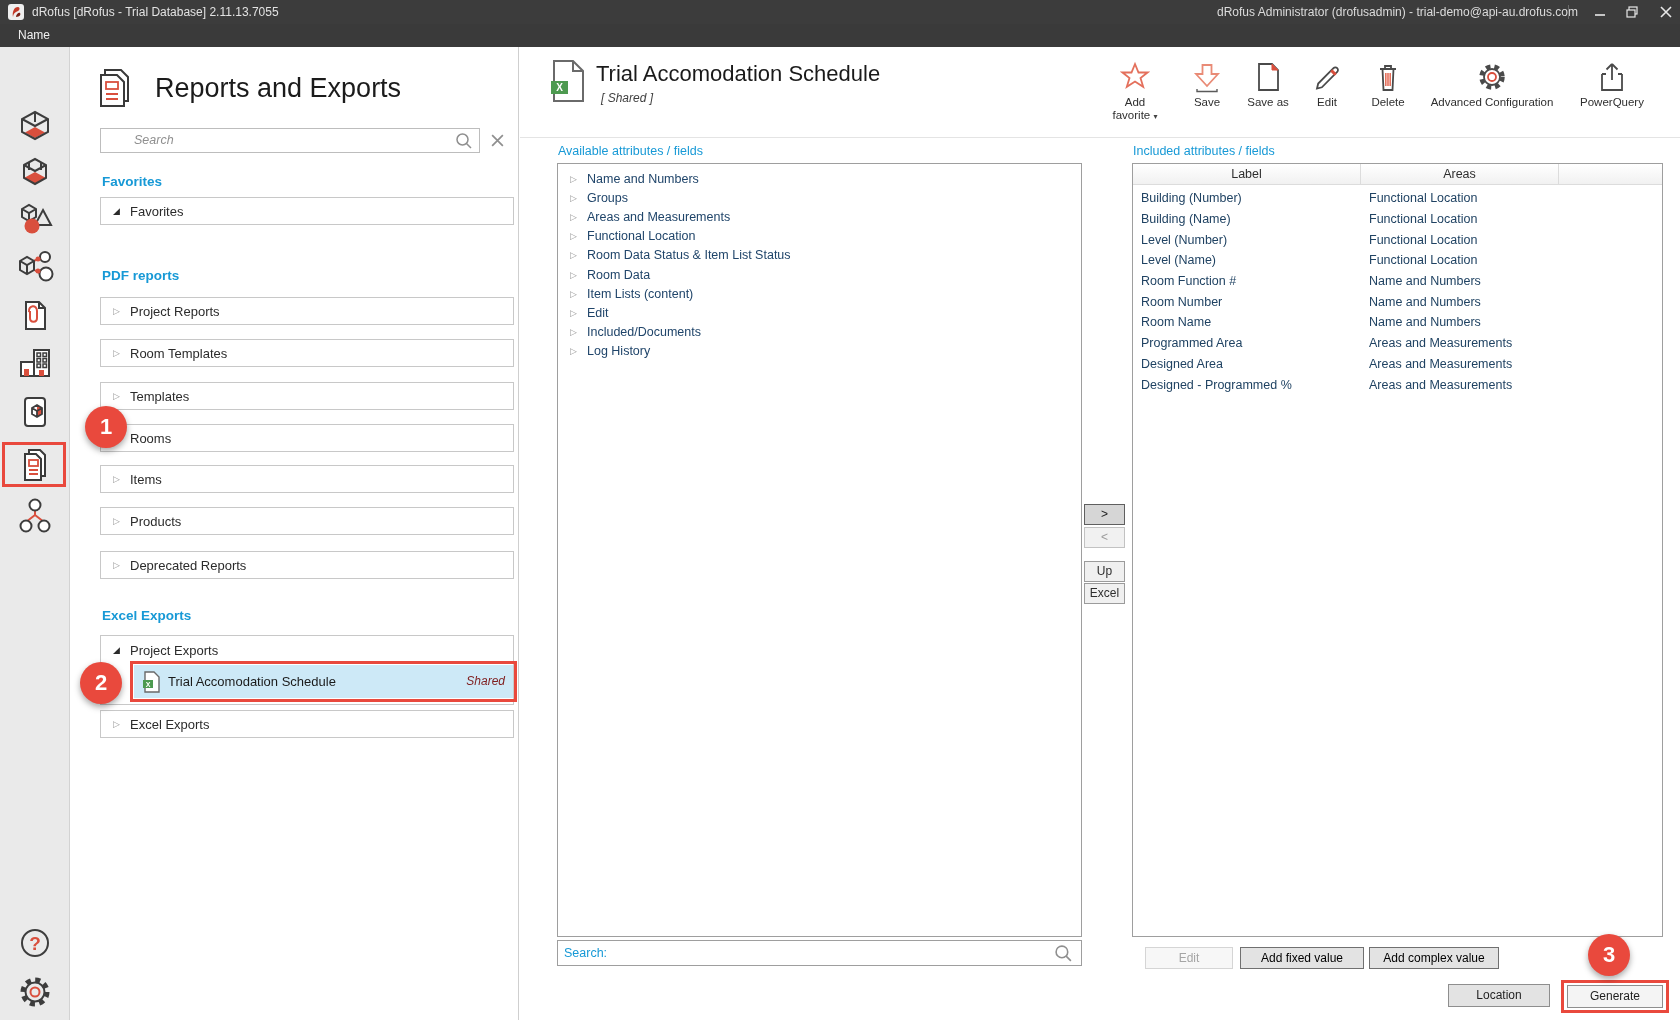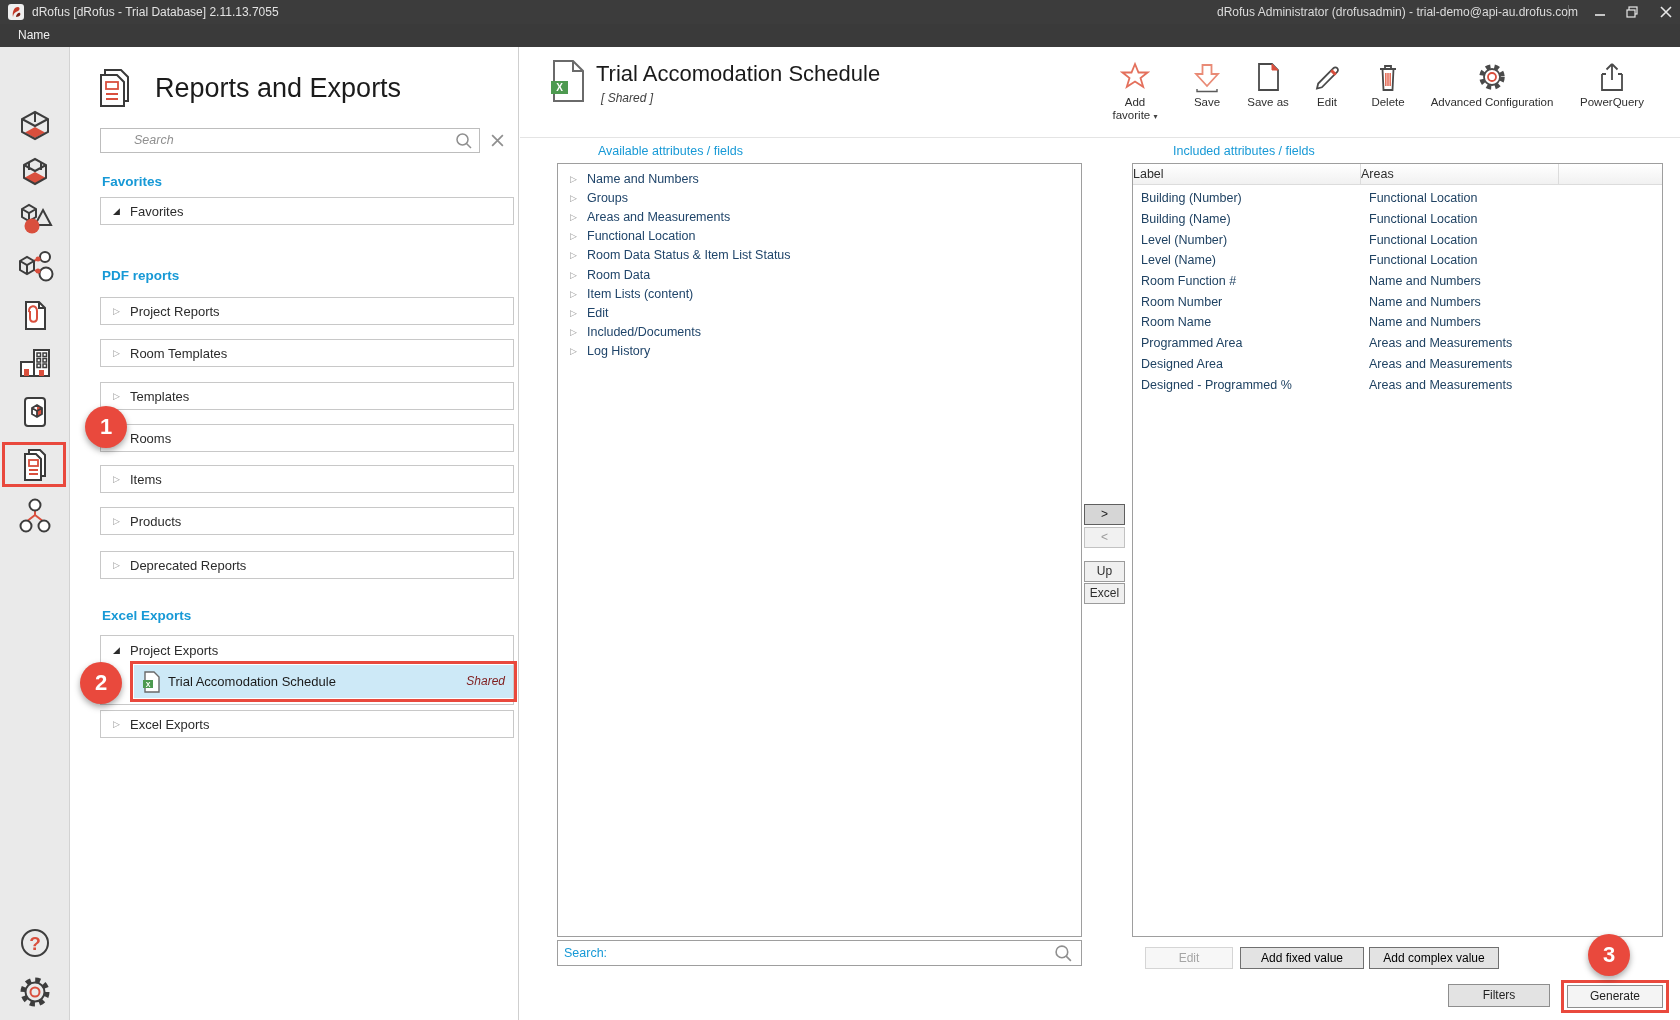--- a/index.html
+++ b/index.html
@@ -49,39 +49,39 @@
 
   
   .detail-title { position:absolute; left:596px; top:61px; font-size:22px; color:#1a1a1a; }
   .detail-sub { position:absolute; left:601px; top:91px; font-size:12px; font-style:italic; color:#3f3f3f; }
   .hdr-sep { position:absolute; left:520px; top:137px; width:1160px; height:1px; background:#e4e4e4; }
   .tool { position:absolute; top:61px; text-align:center; font-size:11.5px; color:#2f2f2f; }
   .tool svg { display:block; margin:0 auto; }
   .tool-label { margin-top:3px; line-height:13px; }
 
   
-  .pane-h { position:absolute; font-size:12.5px; color:#1799d6;margin-left:40px; }
+  .pane-h { position:absolute; font-size:12.5px; color:#1799d6; }
   .avail-box { position:absolute; left:557px; top:163px; width:525px; height:774px; border:1px solid #9e9e9e; background:#fff; padding-top:5px; }
   .tree-row { height:19.2px; display:flex; align-items:center; padding-left:12px; font-size:12.5px; color:#20456a; }
   .tree-row .exp-c { margin-left:0; }
   .tree-label { margin-left:5px; }
   .avail-search { position:absolute; left:557px; top:940px; width:525px; height:26px; border:1px solid #9e9e9e; background:#fff; }
   .avail-search .lbl { position:absolute; left:6px; top:0; line-height:24px; font-size:12.5px; color:#1799d6; }
   .avail-search svg { position:absolute; right:8px; top:3px; }
 
   
   .xfer { position:absolute; left:1084px; width:41px; height:21px; font-size:12px; text-align:center; line-height:19px; }
   .xfer-active  { background:#d6d6d6; border:1px solid #5f5f5f; color:#1c1c1c; }
   .xfer-dis     { background:#f1f1f1; border:1px solid #c2c2c2; color:#9b9b9b; }
   .xfer-norm    { background:#f0f0f0; border:1px solid #9b9b9b; color:#2e2e2e; }
 
   
   .incl-box { position:absolute; left:1132px; top:163px; width:531px; height:774px; border:1px solid #9e9e9e; background:#fff; }
   .incl-head { display:flex; height:21px; background:linear-gradient(#ffffff,#f1f1f1); border-bottom:1px solid #dcdcdc; font-size:12.5px; color:#2e2e2e; }
-  .incl-head .hc { line-height:20px; text-align:left; }
+  .incl-head .hc { line-height:20px; text-align:center; }
   .hc1 { width:228px; border-right:1px solid #dcdcdc; }
   .hc2 { width:198px; border-right:1px solid #dcdcdc; }
   .hc3 { flex:1; }
   .incl-rows { padding-top:3px; }
   .incl-row { display:flex; height:20.7px; align-items:center; font-size:12.5px; color:#1f4262; }
   .incl-row .c1 { width:228px; padding-left:8px; }
   .incl-row .c2 { width:198px; padding-left:8px; }
 
   
   .btn { position:absolute; font-size:12px; text-align:center; font-family:"Liberation Sans",sans-serif; }
@@ -494,15 +494,15 @@
         <span class="c1">Designed - Programmed %</span>
         <span class="c2">Areas and Measurements</span>
       </div>
   </div>
 </div>
 
 <div class="btn btn-dis" style="left:1145px;top:947px;width:88px;height:22px;line-height:20px">Edit</div>
 <div class="btn btn-std" style="left:1240px;top:947px;width:124px;height:22px;line-height:20px">Add fixed value</div>
 <div class="btn btn-std" style="left:1369px;top:947px;width:130px;height:22px;line-height:20px">Add complex value</div>
 
-<div class="btn btn-filters" style="left:1448px;top:984px;width:102px;height:23px;line-height:21px">Filters</div>
+<div class="btn btn-filters" style="left:1448px;top:984px;width:102px;height:23px;line-height:21px">Location</div>
 <div class="btn btn-generate" style="left:1567px;top:985px;width:96px;height:23px;line-height:21px">Generate</div>
 <div class="red-rect" style="left:1561px;top:980px;width:108px;height:33px"></div>
 
 </body></html>

